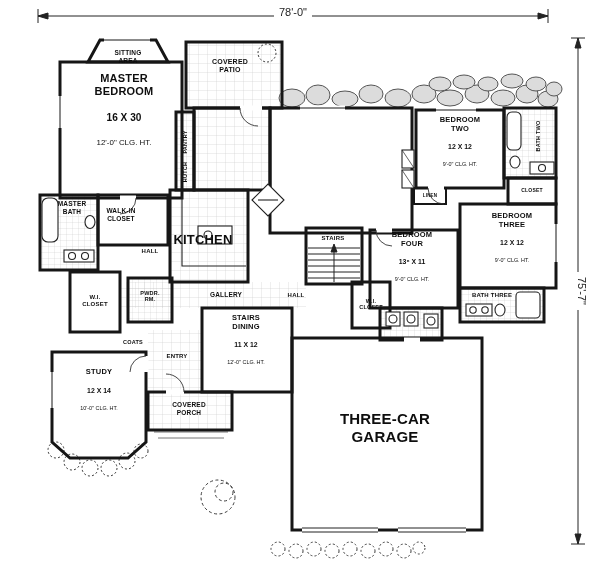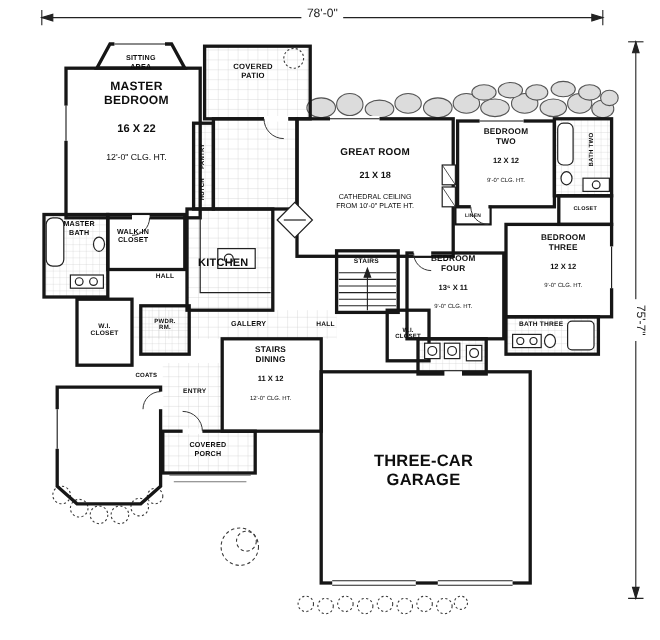--- a/index.html
+++ b/index.html
@@ -245,34 +245,28 @@
 
 <div class="dim" style="left:293px;top:12px">78'-0"</div>
 <div class="dim vrot" style="left:582px;top:291px">75'-7"</div>
 
 <div class="lbl" style="left:128px;top:57px;font-size:6.5px"><div class="nm">SITTING
 AREA</div></div>
 
 <div class="lbl" style="left:124px;top:110px;font-size:11px">
   <div class="nm">MASTER
 BEDROOM</div>
-  <div class="sz">16 X 22</div>
+  <div class="sz">16 X 30</div>
   <div class="cl">12'-0" CLG. HT.</div>
 </div>
 
 <div class="lbl" style="left:230px;top:66px;font-size:7px"><div class="nm">COVERED
 PATIO</div></div>
 
 
-<div class="lbl" style="left:341px;top:162px;font-size:9px">
-  <div class="nm">GREAT ROOM</div>
-  <div class="sz">21 X 18</div>
-  <div class="cl">CATHEDRAL CEILING
-FROM 10'-0" PLATE HT.</div>
-</div>
 
 <div class="lbl" style="left:460px;top:142px;font-size:7.5px">
   <div class="nm">BEDROOM
 TWO</div>
   <div class="sz">12 X 12</div>
   <div class="cl">9'-0" CLG. HT.</div>
 </div>
 
 <div class="lbl vert" style="left:538px;top:136px;font-size:5.5px"><div class="nm">BATH TWO</div></div>
 
@@ -289,21 +283,21 @@
   <div class="nm">BEDROOM
 FOUR</div>
   <div class="sz">13⁶ X 11</div>
   <div class="cl">9'-0" CLG. HT.</div>
 </div>
 
 <div class="lbl" style="left:492px;top:296px;font-size:6px"><div class="nm">BATH THREE</div></div>
 
 <div class="lbl" style="left:333px;top:239px;font-size:6px"><div class="nm">STAIRS</div></div>
 
-<div class="lbl" style="left:203px;top:240px;font-size:10px"><div class="nm">KITCHEN</div></div>
+<div class="lbl" style="left:203px;top:240px;font-size:13px"><div class="nm">KITCHEN</div></div>
 
 <div class="lbl vert" style="left:185px;top:142px;font-size:5.5px"><div class="nm">PANTRY</div></div>
 
 <div class="lbl vert" style="left:185px;top:172px;font-size:5.5px"><div class="nm">HUTCH</div></div>
 
 <div class="lbl" style="left:430px;top:196px;font-size:4.5px"><div class="nm">LINEN</div></div>
 
 <div class="lbl" style="left:72px;top:208px;font-size:6.5px"><div class="nm">MASTER
 BATH</div></div>
 
@@ -329,20 +323,25 @@
   <div class="nm">STAIRS
 DINING</div>
   <div class="sz">11 X 12</div>
   <div class="cl">12'-0" CLG. HT.</div>
 </div>
 
 <div class="lbl" style="left:133px;top:342px;font-size:5.5px"><div class="nm">COATS</div></div>
 
 <div class="lbl" style="left:177px;top:357px;font-size:6px"><div class="nm">ENTRY</div></div>
 
+<div class="lbl" style="left:99px;top:389px;font-size:7.5px">
+  <div class="nm">STUDY</div>
+  <div class="sz">12 X 14</div>
+  <div class="cl">10'-0" CLG. HT.</div>
+</div>
 
 <div class="lbl" style="left:189px;top:409px;font-size:6.5px"><div class="nm">COVERED
 PORCH</div></div>
 
 <div class="lbl" style="left:385px;top:428px;font-size:15px"><div class="nm">THREE-CAR
 GARAGE</div></div>
 
 </div>
 
 </body></html>

